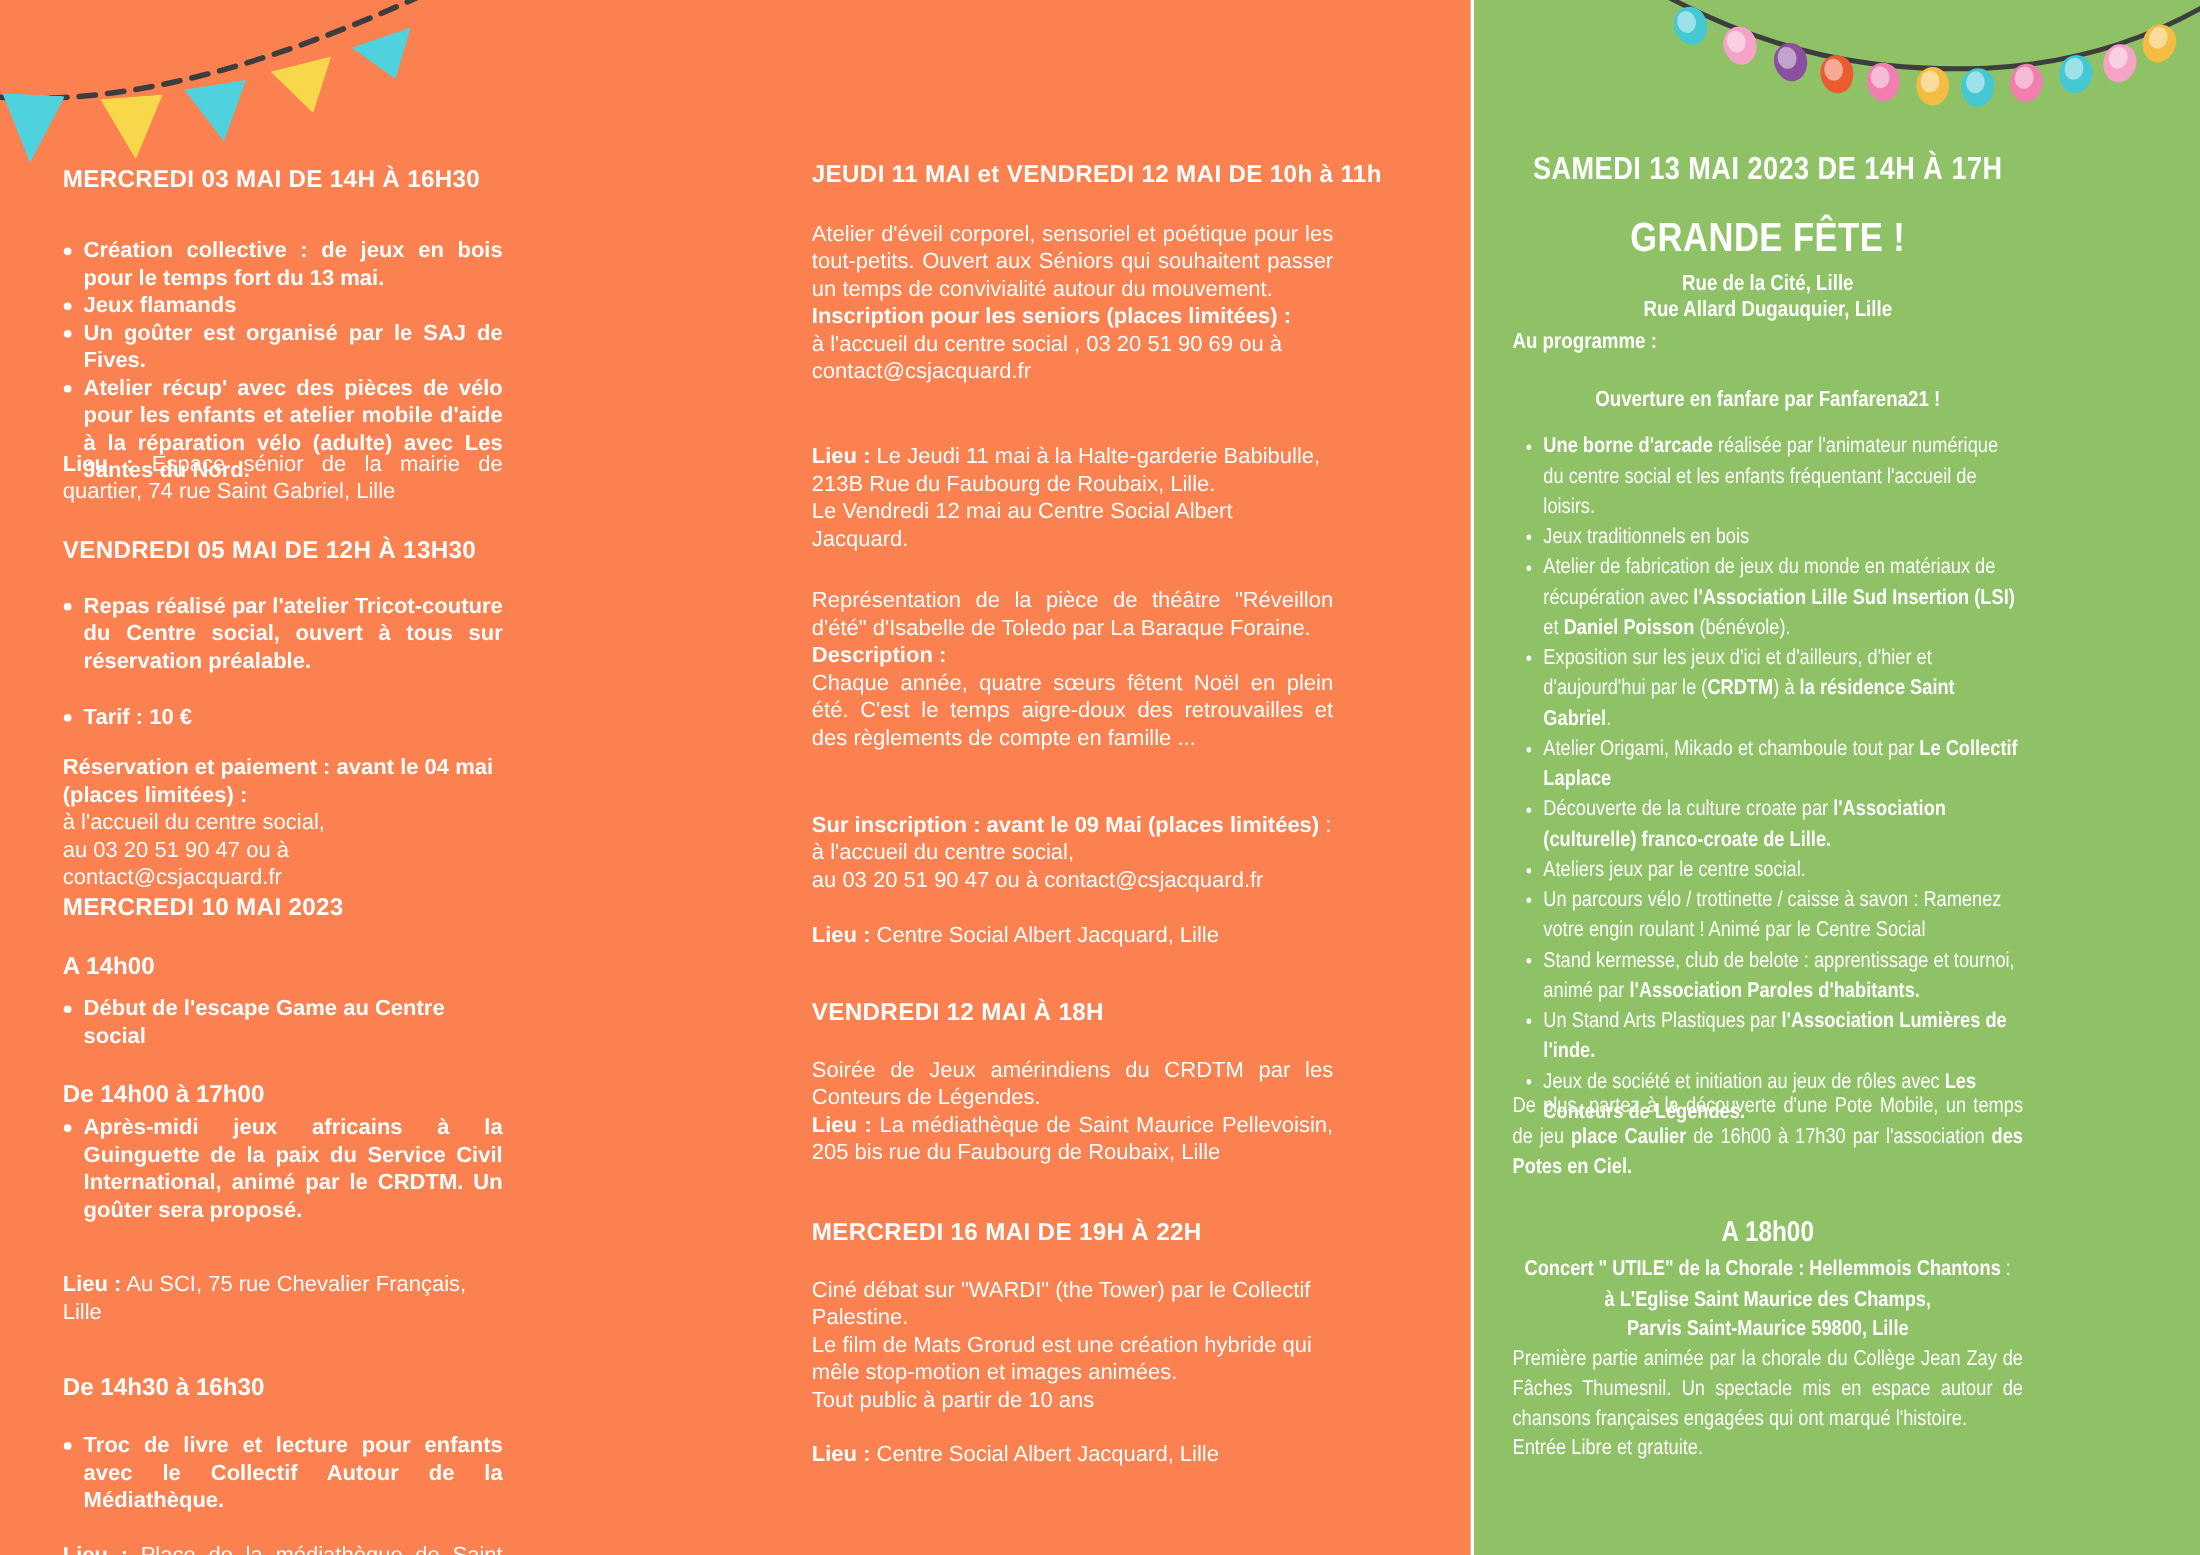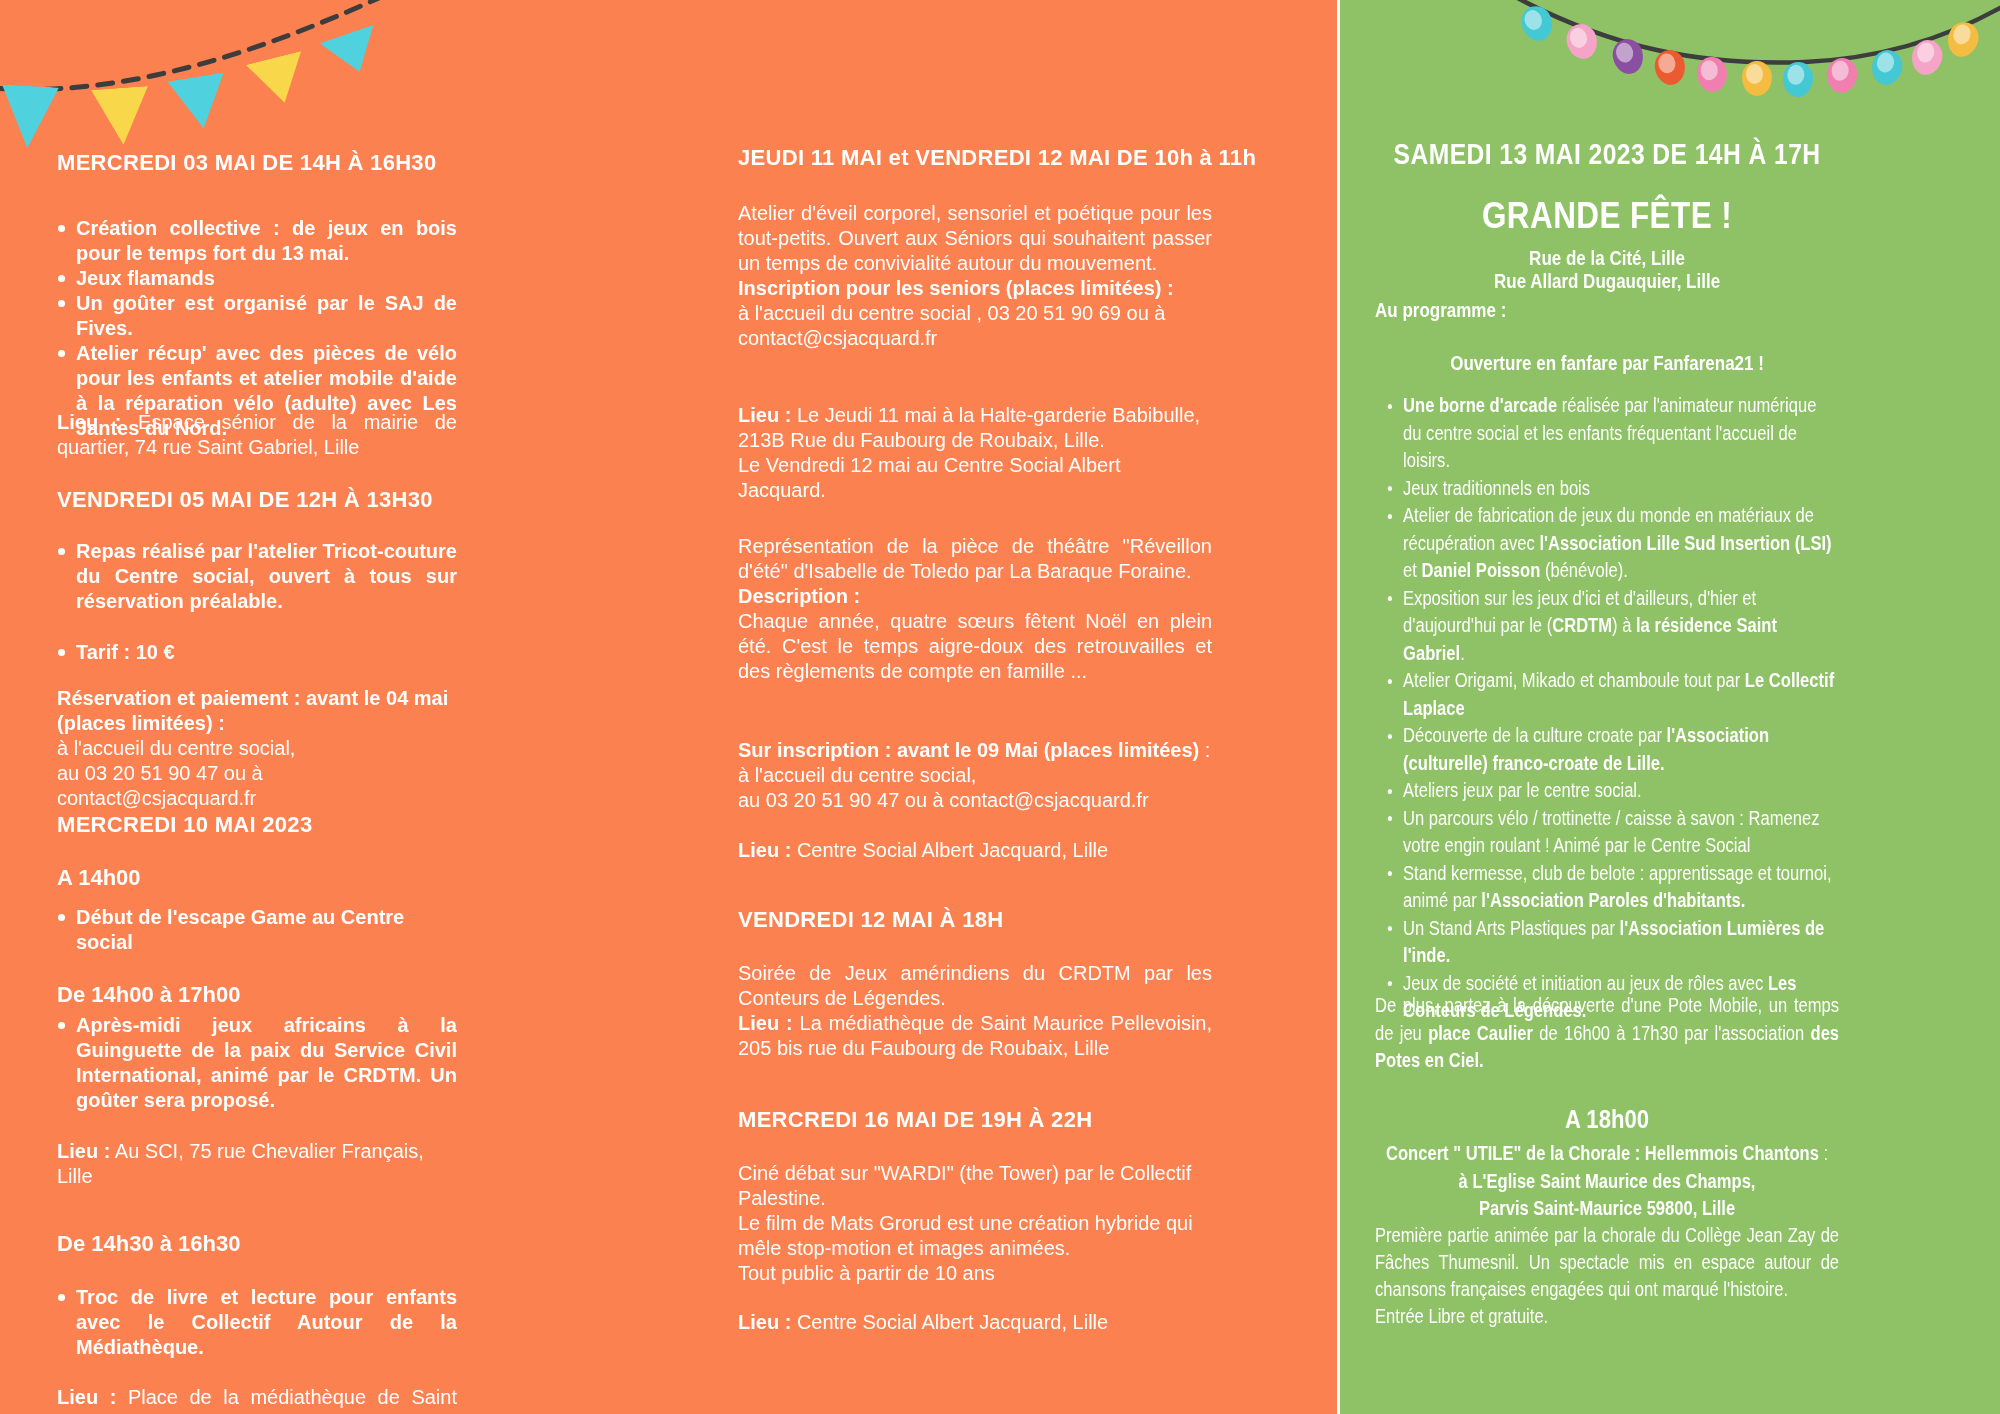--- a/index.html
+++ b/index.html
@@ -154,21 +154,21 @@
   <h3 class="sub">A 14h00</h3>
   <ul class="blist" style="margin-top:15px">
 
   <li> Début de l'escape Game au Centre social</li>
     </ul>
   <h3 class="sub" style="margin-top:27px">De  14h00 à 17h00</h3>
   <ul class="blist just" style="margin-top:6px">
 
   <li>Après-midi jeux africains à la Guinguette de la paix du Service Civil International, animé par le CRDTM. Un goûter sera proposé.</li>
     </ul>
-  <p style="margin-top:26px"><b>Lieu :</b> Au SCI, 75 rue Chevalier Français, Lille</p>
+  <p style="margin-top:43px"><b>Lieu :</b> Au SCI, 75 rue Chevalier Français, Lille</p>
   <h3 class="sub" style="margin-top:42px">De 14h30 à 16h30</h3>
   <ul class="blist just" style="margin-top:29px">
 
   <li>Troc de livre et lecture pour enfants avec le Collectif Autour de la Médiathèque.</li>
     </ul>
   <p class="just" style="margin-top:25px"><b>Lieu :</b> Place de la médiathèque de Saint Maurice Pellevoisin, 205 bis rue du Faubourg de Roubaix, Lille</p>
 </section>
 
 <section class="blk col2" style="top:145px">
   <h2 class="hd">JEUDI 11 MAI et VENDREDI 12 MAI DE 10h à 11h</h2>

